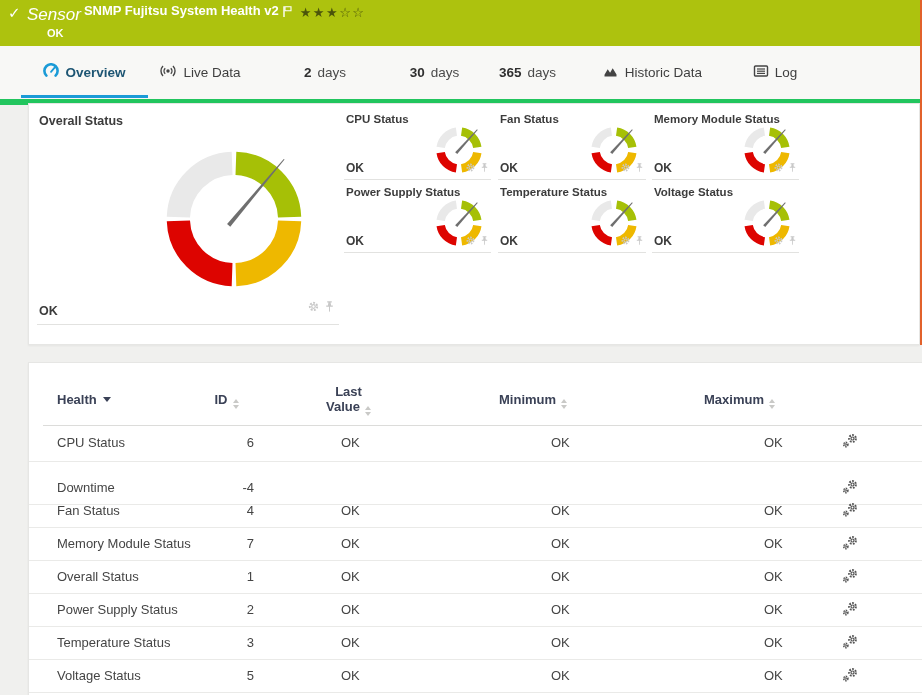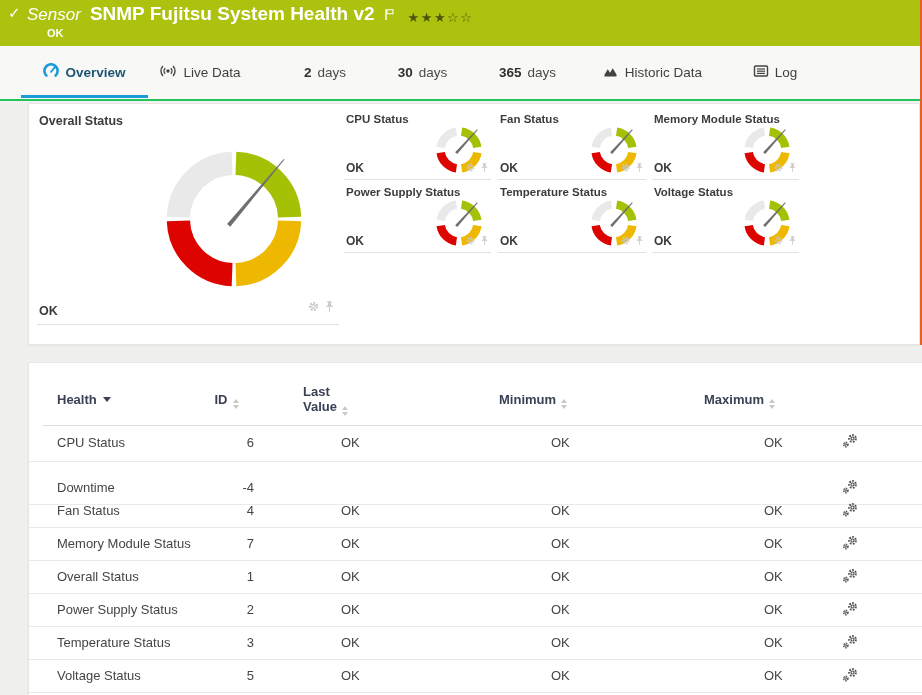--- a/index.html
+++ b/index.html
@@ -1,29 +1,29 @@
 <!DOCTYPE html>
 <html><head>
 <meta charset="utf-8">
 <style>
   body{margin:0}
   .screen{position:relative;width:922px;height:695px;background:#f0f0ee;font-family:"Liberation Sans","DejaVu Sans",sans-serif;overflow:hidden}
 
   
   .topbar{position:absolute;left:0;top:0;right:0;height:46px;background:#adc20e;color:#fff}
   .topbar .check{position:absolute;left:8px;top:4px;font-size:15px;font-weight:bold}
-  .title-row{position:absolute;left:27px;top:3px;display:flex;align-items:flex-end;gap:9px;white-space:nowrap}
+  .title-row{position:absolute;left:27px;top:3px;display:flex;align-items:flex-start;gap:3px;white-space:nowrap}
   .sensor-label{font-style:italic;font-size:17px;padding-top:2px}
-  .sensor-title{font-weight:bold;font-size:19px}
+  .sensor-title{font-weight:bold;font-size:13px}
   .flag-ic{margin-top:1px}
   .stars{font-size:13px;color:#4b540b;letter-spacing:1.5px;padding-top:2px;margin-left:4px}
   .topbar .status{position:absolute;left:47px;top:27px;font-size:11px;font-weight:bold}
 
   
-  .tabbar{position:absolute;left:0;top:46px;right:0;height:53px;background:#f8f8f6;border-bottom:2px solid #22c55e}
+  .tabbar{position:absolute;left:0;top:46px;right:0;height:53px;background:#f8f8f6;border-bottom:6px solid #22c55e}
   .tab{position:absolute;top:0;height:52px;display:flex;align-items:center;justify-content:center;gap:6px;font-size:13.5px;color:#3f3f3f;cursor:pointer;white-space:nowrap}
   .tab .num{font-weight:bold;color:#2f2f2f}
   .tab .unit{color:#4a4a4a}
   .tab.active{color:#1d5573;font-weight:bold}
   .tab.active::after{content:"";position:absolute;left:0;right:0;bottom:0;height:3px;background:#1b9bd7}
 
   
   .card{position:absolute;background:#fff;border:1px solid #e6e6e4;box-shadow:0 1px 2px rgba(0,0,0,.05)}
   #card-gauges{left:28px;top:103px;width:890px;height:240px}
   #card-table{left:28px;top:362px;width:894px;height:340px}
@@ -48,21 +48,21 @@
   #mini-1{left:469px;top:9px;width:148px}
   #mini-2{left:623px;top:9px;width:147px}
   #mini-3{left:315px;top:82px;width:147px}
   #mini-4{left:469px;top:82px;width:148px}
   #mini-5{left:623px;top:82px;width:147px}
 
   
   .th{position:absolute;font-size:13px;font-weight:bold;color:#3a4156;white-space:nowrap}
   .th-channel{left:28px;top:29px}
   .th-id{left:170px;top:29px;width:55px;text-align:center}
-  .th-last{left:274px;top:21px;width:75px;line-height:15px}
+  .th-last{left:282px;top:21px;width:75px;text-align:center;line-height:15px}
   .th-min{left:470px;top:29px}
   .th-max{left:675px;top:29px}
   .thead-border{position:absolute;left:14px;right:0;top:62px;border-top:1px solid #dcdcda}
   .sorts{display:inline-flex;flex-direction:column;gap:2px;margin-left:5px;vertical-align:1px}
   .tri-u{width:0;height:0;border-left:3.5px solid transparent;border-right:3.5px solid transparent;border-bottom:4px solid #c9c9c7}
   .tri-d{width:0;height:0;border-left:3.5px solid transparent;border-right:3.5px solid transparent;border-top:4px solid #c9c9c7}
   .caret{display:inline-block;width:0;height:0;border-left:4.5px solid transparent;border-right:4.5px solid transparent;border-top:5px solid #3a4156;margin-left:6px;vertical-align:2px}
 
   .trow{position:absolute;left:0;width:100%;height:33px;line-height:33px;border-bottom:1px solid #eaeae8;font-size:13px;color:#454545}
   .trow.first{height:36px;line-height:36px}
@@ -130,21 +130,21 @@
             <circle cx="9" cy="8" r="1.7" fill="#444"></circle>
             <path d="M6.2 5.2 a4 4 0 0 0 0 5.6 M4 3 a7.2 7.2 0 0 0 0 10" stroke="#444" stroke-width="1.4" fill="none"></path>
             <path d="M11.8 5.2 a4 4 0 0 1 0 5.6 M14 3 a7.2 7.2 0 0 1 0 10" stroke="#444" stroke-width="1.4" fill="none"></path>
           </svg></span>
       <span>Live Data</span>
     </div>
     <div class="tab" style="left:285px;width:80px">
       <span class="num">2</span>
       <span class="unit">days</span>
     </div>
-    <div class="tab" style="left:380px;width:85px">
+    <div class="tab" style="left:392px;width:85px">
       <span class="num">30</span>
       <span class="unit">days</span>
     </div>
     <div class="tab" style="left:480px;width:95px">
       <span class="num">365</span>
       <span class="unit">days</span>
     </div>
     <div class="tab" style="left:585px;width:135px">
       <span><svg width="16" height="16">
             <path d="M1.5 13.5v-1.8l3.2-5.5 2.4 3.6 2.6-4.6 3.8 6.3v2z" fill="#444"></path>

